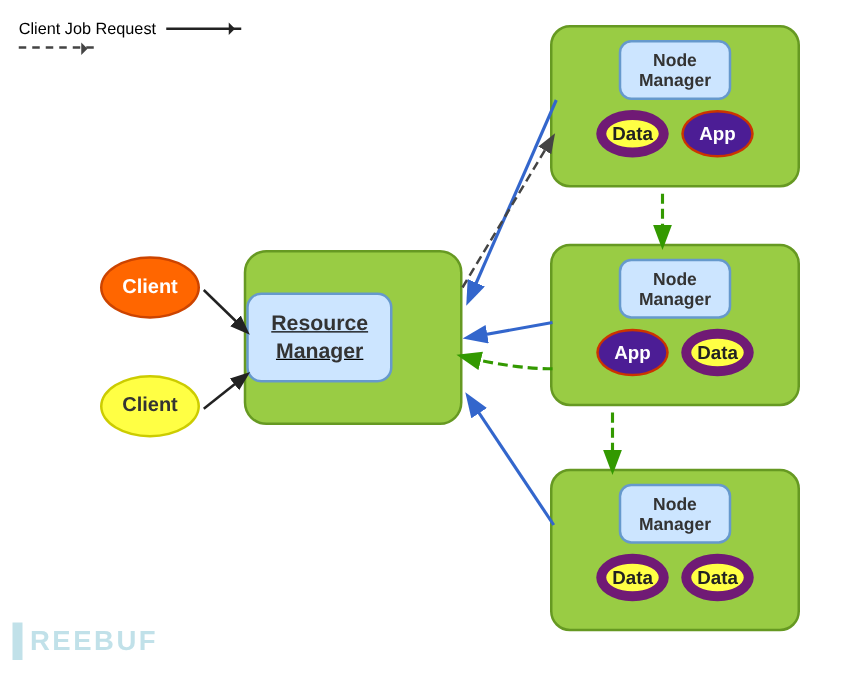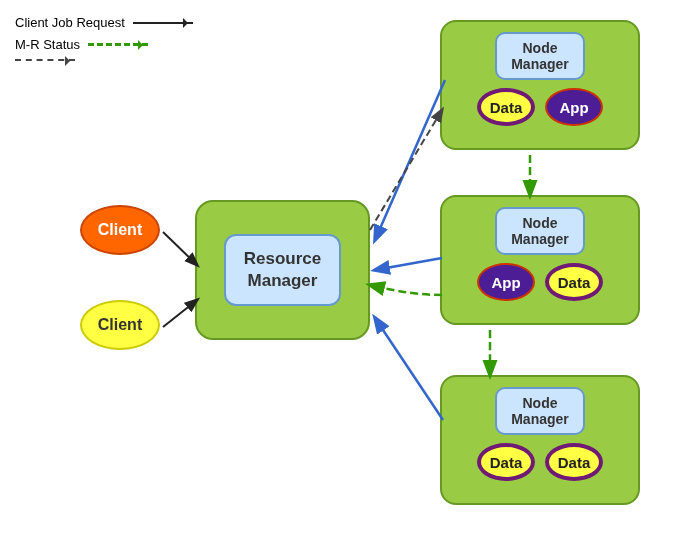--- a/index.html
+++ b/index.html
@@ -86,21 +86,21 @@
       left: 195px;
       top: 200px;
       width: 175px;
       height: 140px;
       background: #99cc44;
       border-radius: 18px;
       border: 2px solid #669922;
       position: absolute;
       display: flex;
       align-items: center;
-      justify-content: center;
+      text-decoration: underline;
     }
     .rm-inner {
       background: #cce5ff;
       border: 2px solid #6699cc;
       border-radius: 12px;
       padding: 12px 18px;
       text-align: center;
       font-size: 17px;
       font-weight: bold;
       color: #333;
@@ -138,21 +138,21 @@
       border-radius: 50%;
       display: flex;
       align-items: center;
       justify-content: center;
       font-weight: bold;
       font-size: 15px;
       color: #222;
     }
     .oval-data {
       background: #ffff44;
-      border: 4px solid #701a75;
+      border: 8px solid #701a75;
       width: 58px;
       height: 38px;
     }
     .oval-app {
       background: #4c1d95;
       border: 2px solid #cc3300;
       color: #fff;
       width: 58px;
       height: 38px;
     }
@@ -207,24 +207,20 @@
 <body>
 
 <div class="diagram">
 
   <div class="legend">
     <div class="legend-item">
       <span class="legend-label">Client Job Request</span>
       <span class="arrow-line arrow-solid"></span>
     </div>
     <div class="legend-item">
-      <span class="legend-label">M-R Status</span>
-      <span class="arrow-line arrow-dashed-green"></span>
-    </div>
-    <div class="legend-item">
       <span class="arrow-line arrow-dashed-black"></span>
     </div>
   </div>
 
   <div class="oval oval-client-orange" style="left:80px; top:205px;">
     <span>Client</span>
   </div>
 
   <div class="oval oval-client-yellow" style="left:80px; top:300px;">
     <span>Client</span>
@@ -305,14 +301,18 @@
     <line x1="370" y1="230" x2="442" y2="110" stroke="#444" stroke-width="2" stroke-dasharray="7,4" marker-end="url(#arrowBlackDash)"></line>
 
     <path d="M 442,295 Q 410,295 370,285" stroke="#339900" stroke-width="2.5" stroke-dasharray="8,4" fill="none" marker-end="url(#arrowGreen)"></path>
 
     <path d="M 490,330 Q 490,360 490,375" stroke="#339900" stroke-width="2.5" stroke-dasharray="8,4" fill="none" marker-end="url(#arrowGreen)"></path>
 
     <path d="M 530,155 Q 530,175 530,195" stroke="#339900" stroke-width="2.5" stroke-dasharray="8,4" fill="none" marker-end="url(#arrowGreen)"></path>
 
   </svg>
 
+  <div class="watermark">
+    <div class="watermark-bar"></div>
+    <span>REEBUF</span>
+  </div>
 
 </div>
 
 </body></html>

